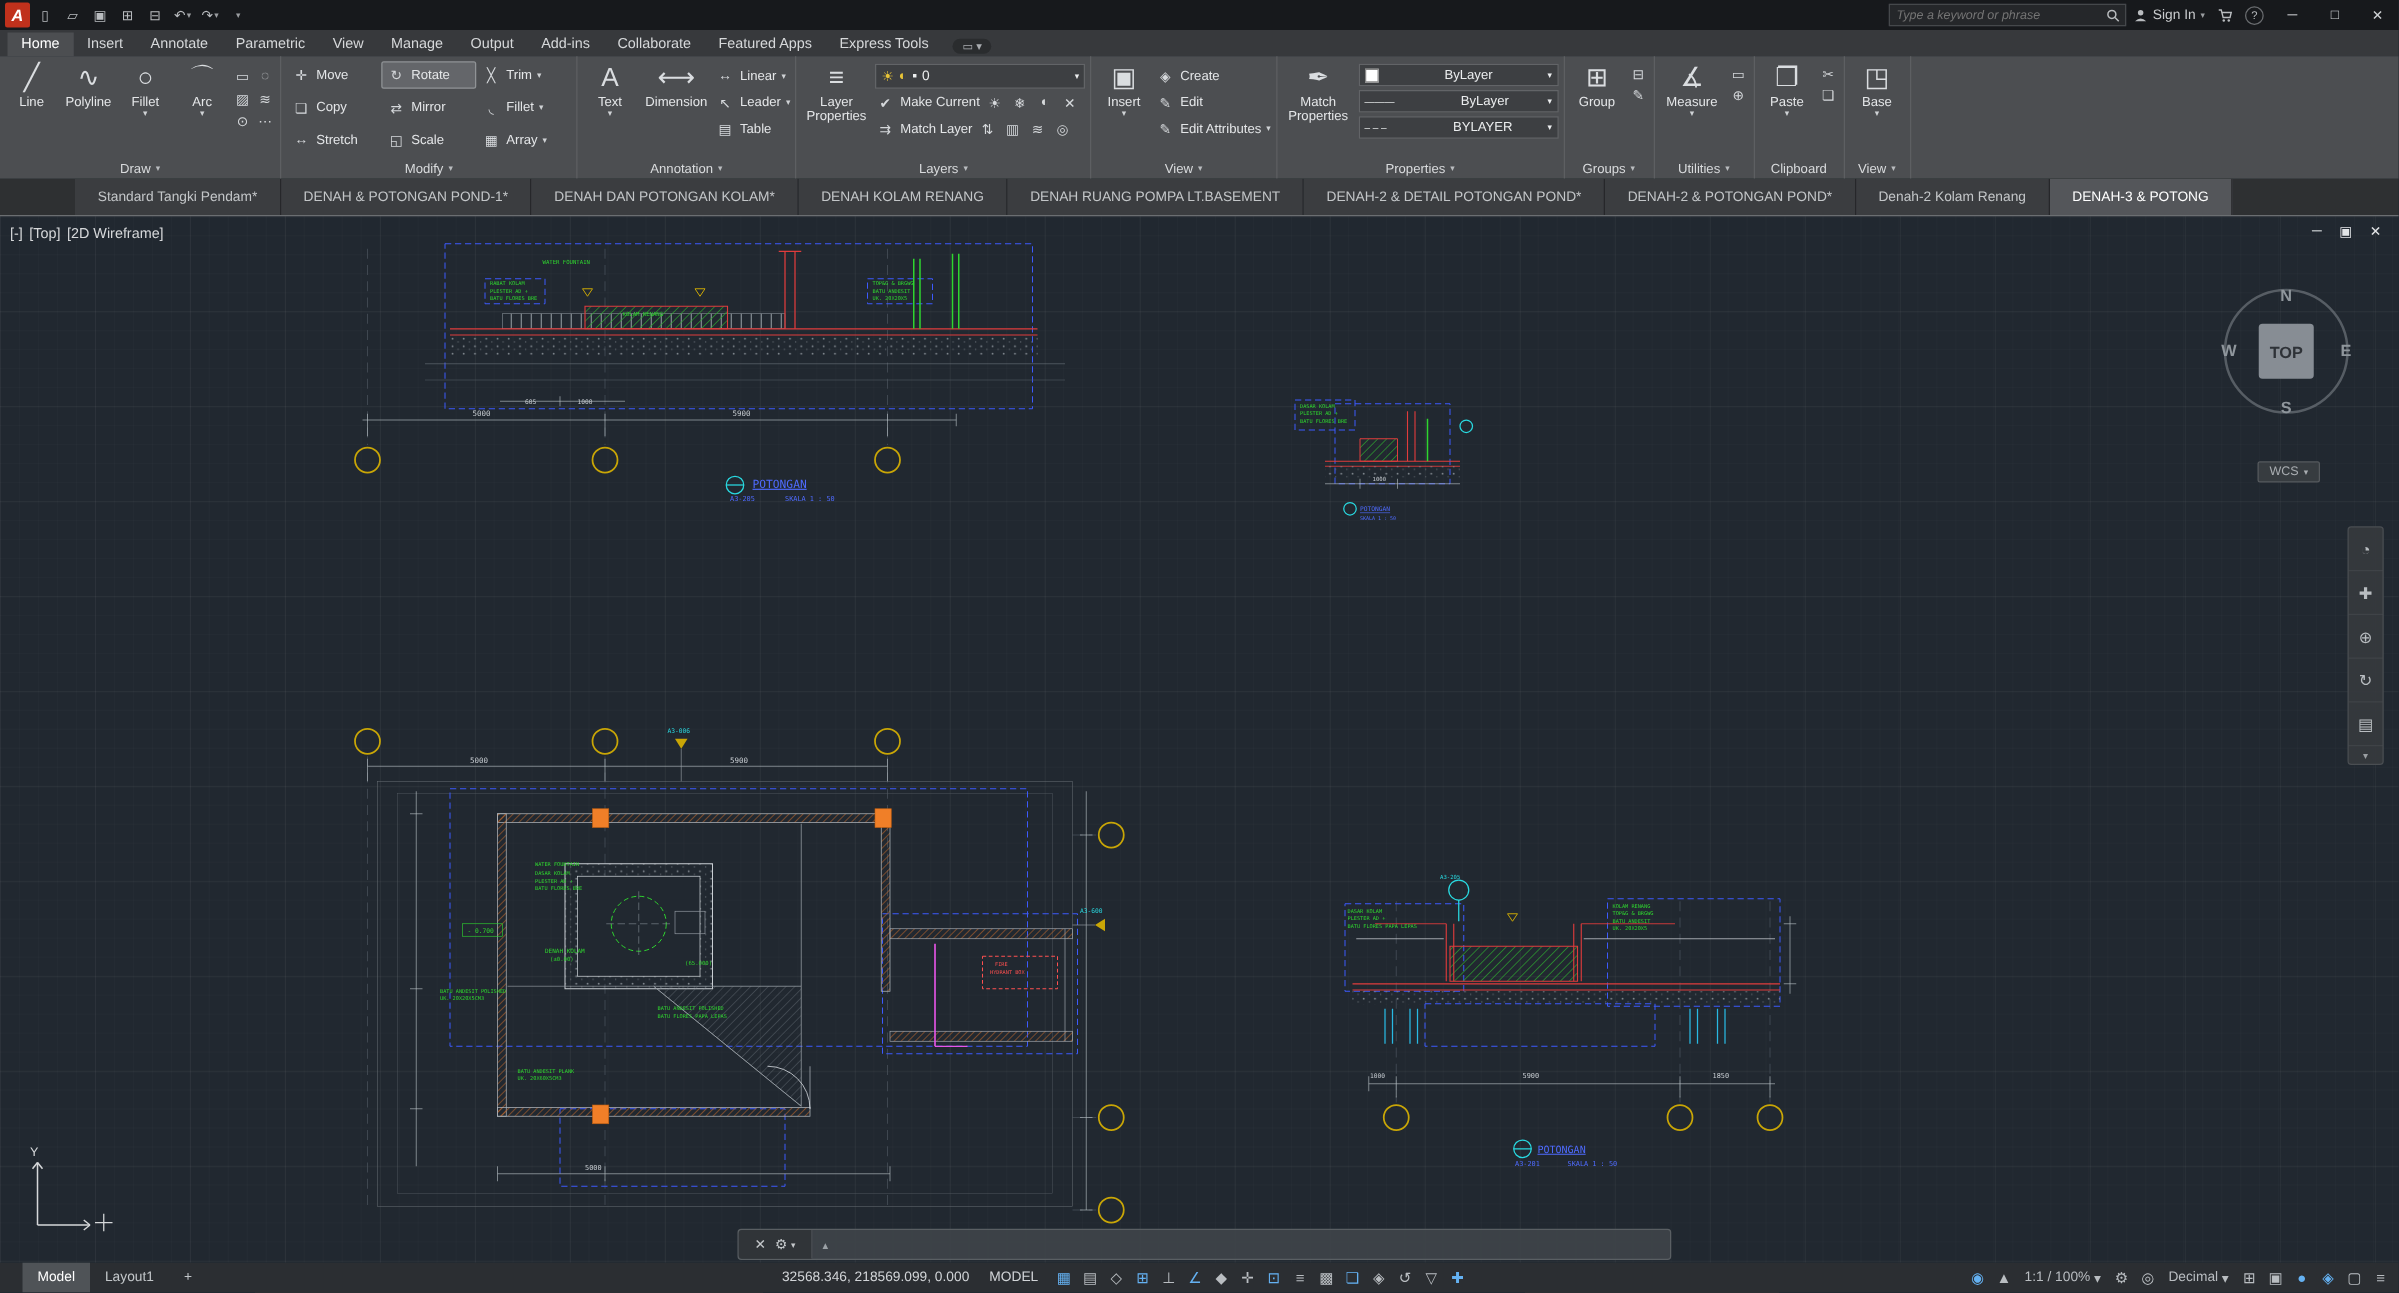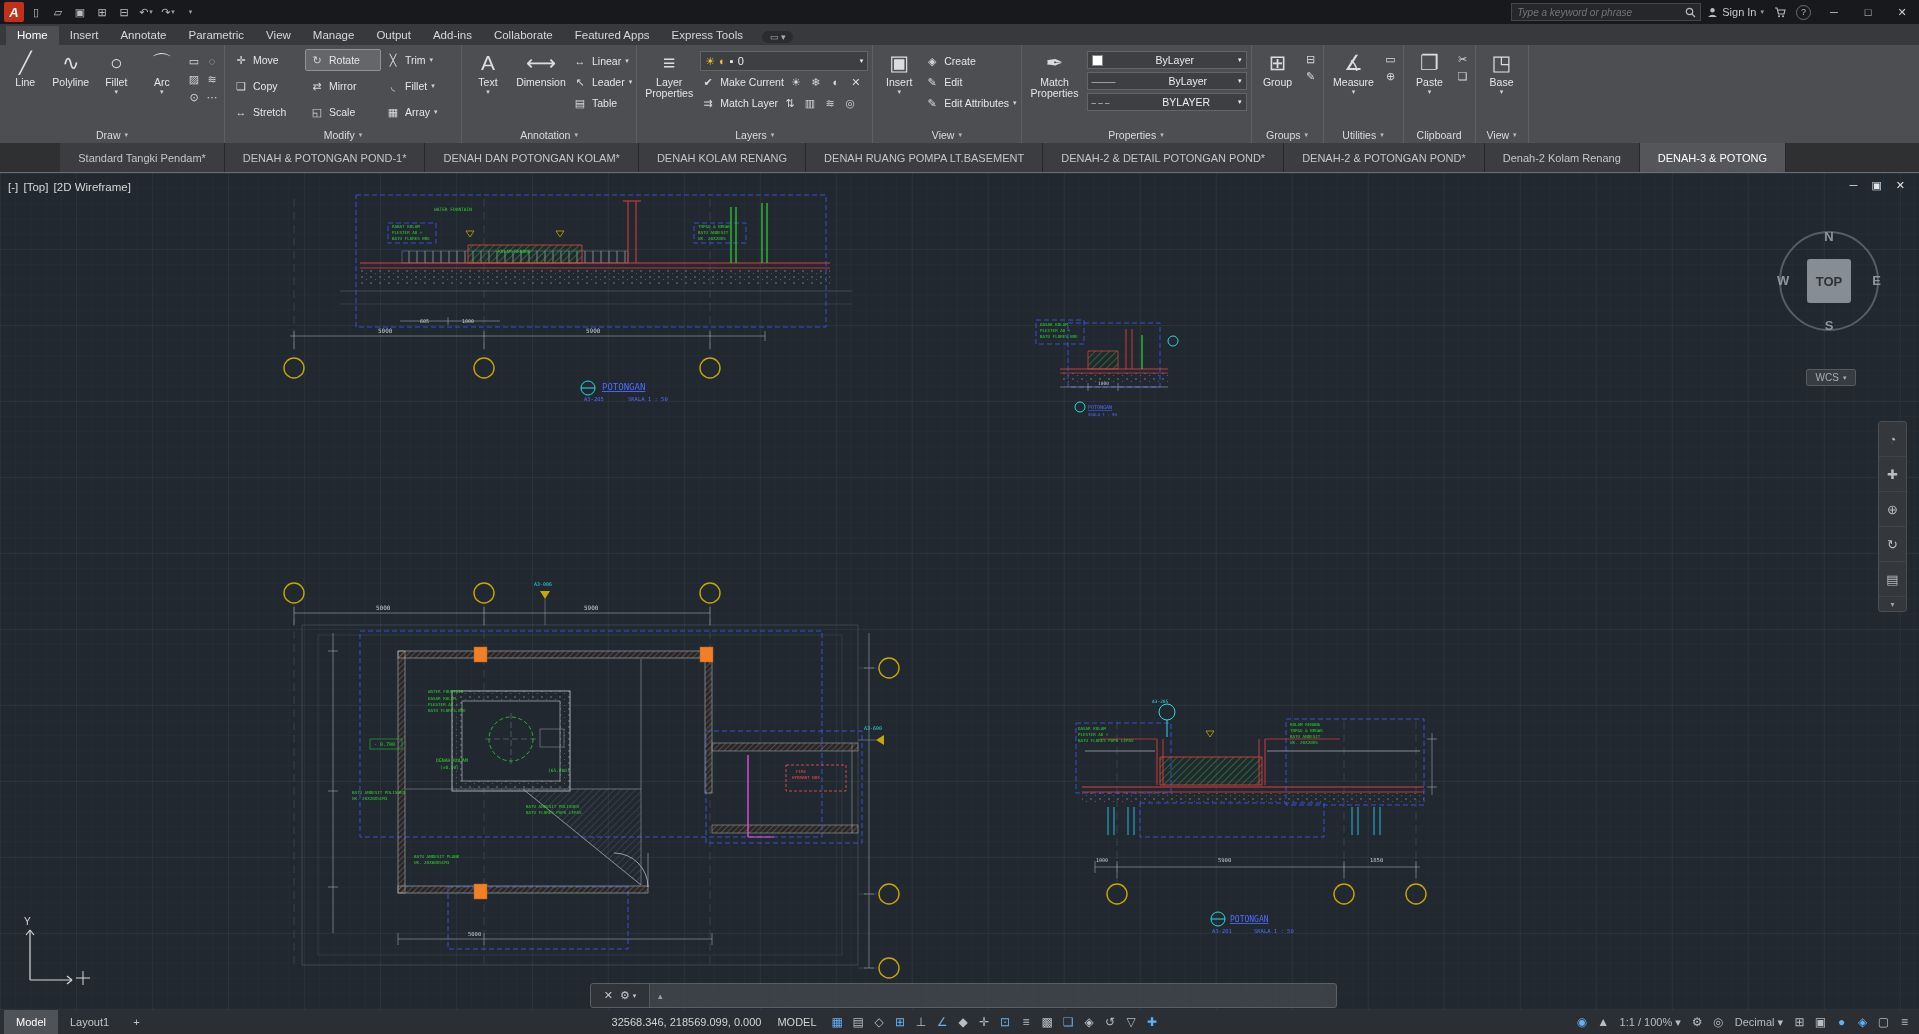--- a/index.html
+++ b/index.html
@@ -106,21 +106,21 @@
   
   .cmdline{position:absolute;left:590px;top:810px;width:745px;height:23px;background:rgba(62,68,73,.93);
     border:1px solid #5a5f63;border-radius:3px;display:flex;align-items:center;color:#c4c8cb;}
   .cmd-left{width:58px;height:100%;background:#303438;border-right:1px solid #53585c;display:flex;align-items:center;justify-content:center;gap:7px;border-radius:3px 0 0 3px;font-size:11px;}
   .cmd-left .c{font-size:7px;margin-left:-4px;}
   .cmdline input{flex:1;background:transparent;border:none;outline:none;color:#cfd3d6;font-size:12px;padding:0 10px;}
   .cmdline input::placeholder{color:#9aa0a5;}
   .cmd-collapse{padding:0 8px;font-size:9px;color:#9aa0a5;}
 
   
-  .statusbar{height:24px;background:#2b2e32;display:flex;align-items:center;font-size:11px;color:#c3c7ca;padding-left:4px;}
+  .statusbar{height:24px;background:#2b2e32;display:flex;align-items:center;font-size:11px;color:#c3c7ca;padding-left:18px;}
   .mtab{padding:0 12px;height:24px;line-height:24px;}
   .mtab.active{background:#4f5357;color:#fff;}
   .sb-coords{margin-left:460px;color:#d2d5d8;font-size:11px;white-space:nowrap;}
   .sb-space{margin:0 10px 0 16px;color:#d2d5d8;}
   .sb-ic{width:21px;height:20px;display:inline-flex;align-items:center;justify-content:center;font-size:12px;color:#b9bdc1;}
   .sb-ic.on{color:#64b1f2;}
   .sb-ic.sb-txt{width:auto;padding:0 6px;font-size:11px;gap:3px;}
   #sb-right{margin-left:auto;display:flex;align-items:center;margin-right:4px;}
 </style>
 </head>

